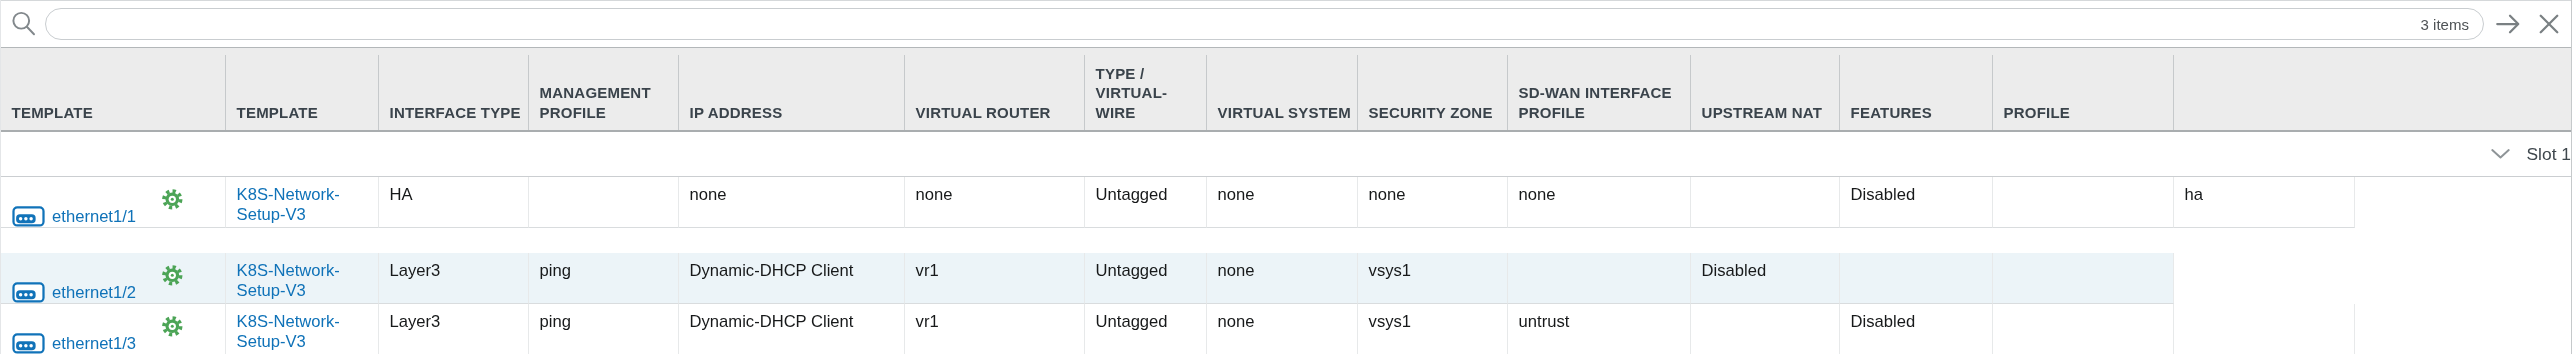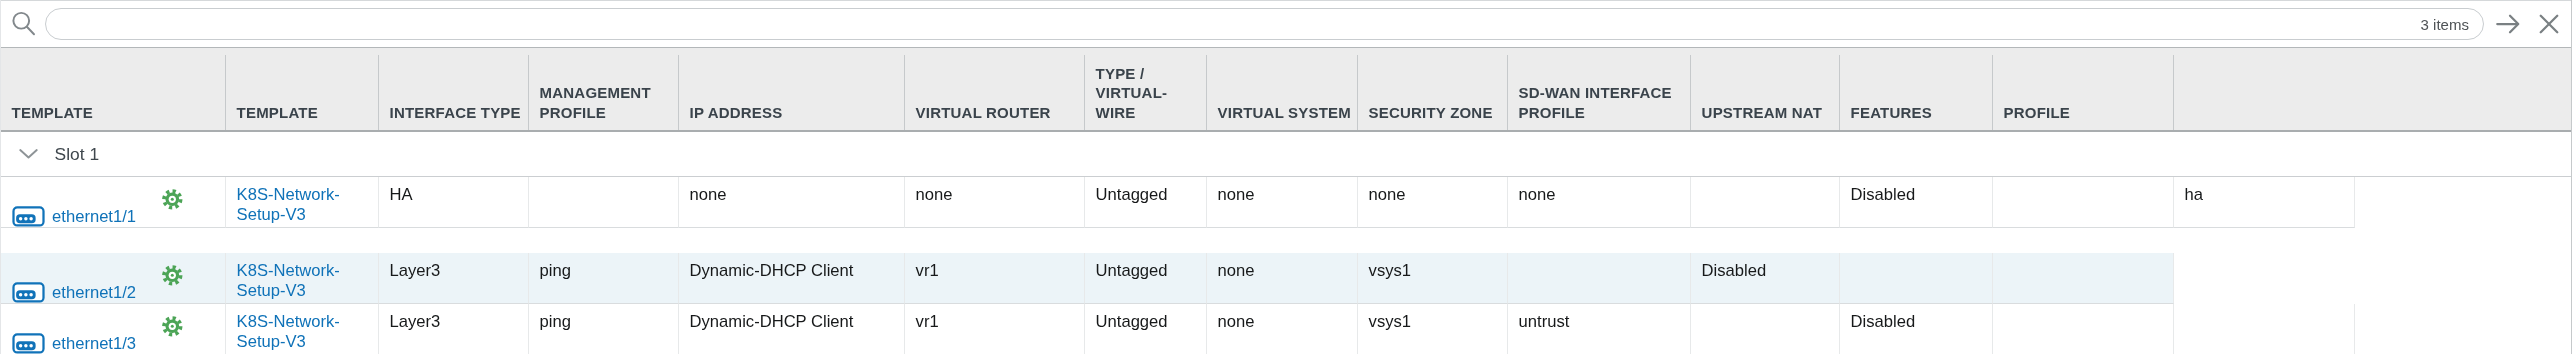--- a/index.html
+++ b/index.html
@@ -51,21 +51,21 @@
     font-size: 15px; font-weight: 700; letter-spacing: 0.2px; line-height: 19.6px;
     cursor: pointer; overflow:hidden;margin-top:7px;
   }
   .th:last-child { border-right:none; }
   .th.nw span { white-space:nowrap; }
   
   .group-row {
     height: 45px; background:#fff;
     border-bottom: 1.5px solid #cbced1;
     display:flex; align-items:center; gap:16px; padding-left:16.6px;
-    font-size: 17.4px; color:#3f474d; cursor:pointer;
+    font-size: 17.4px; color:#3f474d; cursor:pointer;justify-content:flex-end;
   }
   
   .td {
     height: 51px;
     border-right: 1.5px solid #e7e9ea;
     border-bottom: 1.5px solid #d9dcde;
     padding: 7.5px 9px 0 10.6px;
     font-size: 16.6px; line-height: 20.4px; color:#17191a;
     overflow:hidden; background:#fff;
   }

